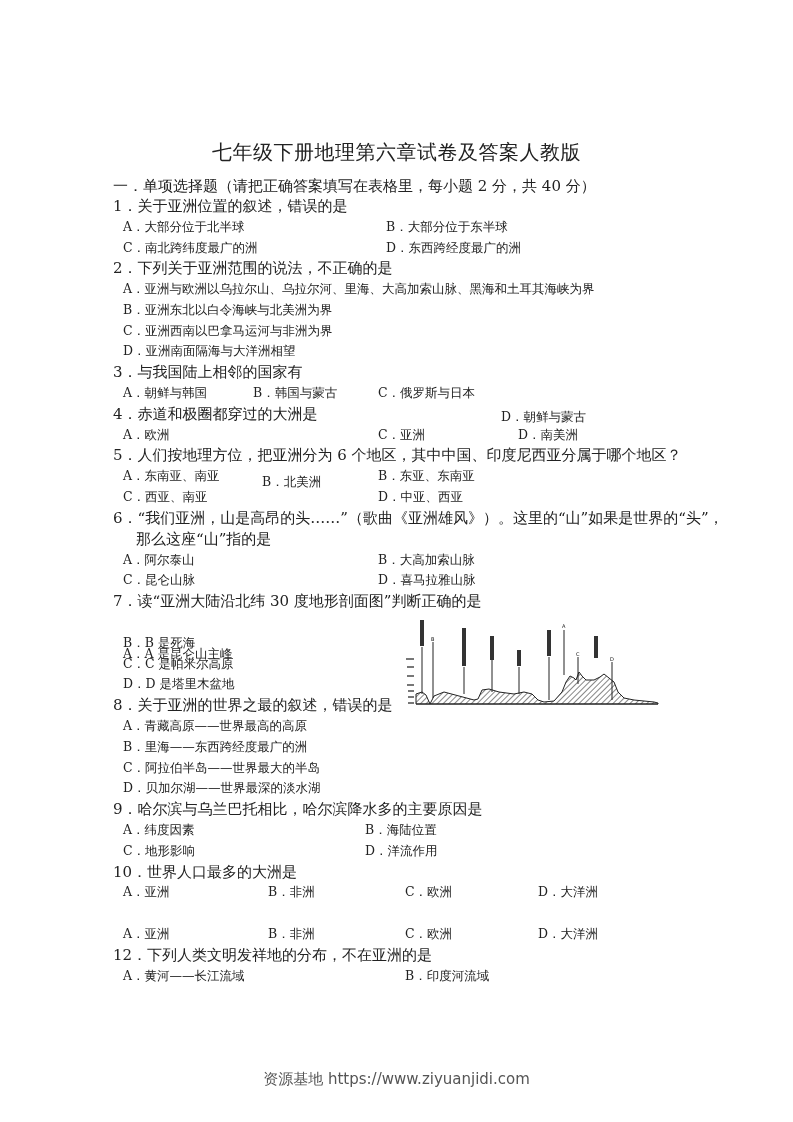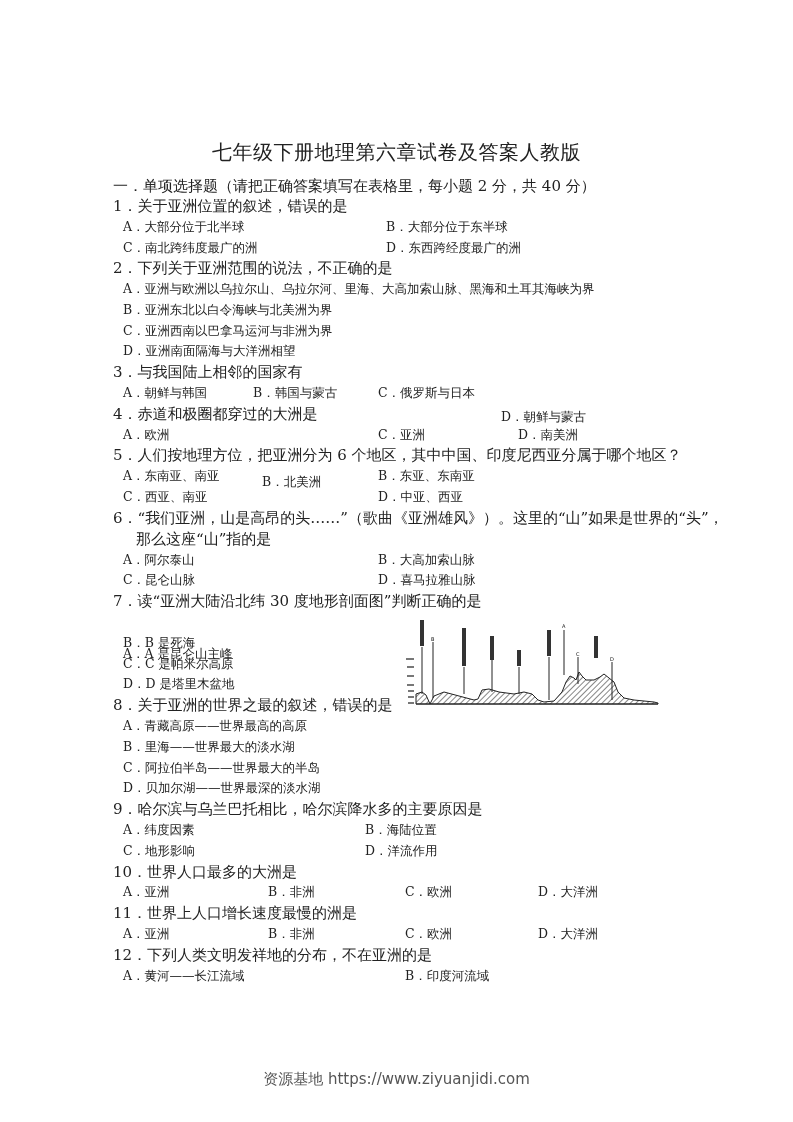--- a/index.html
+++ b/index.html
@@ -122,37 +122,36 @@
         <text x="27" y="29">B</text>
         <text x="158" y="16">A</text>
         <text x="172" y="44">C</text>
         <text x="206" y="49">D</text>
       </g>
     </svg>
   </div>
 
   <div class="line" style="left:113px; top:696px;">8．关于亚洲的世界之最的叙述，错误的是</div>
   <div class="opt" style="left:123px; top:717px;">A．青藏高原——世界最高的高原</div>
-  <div class="opt" style="left:123px; top:738px;">B．里海——世界最大的淡水湖</div>
+  <div class="opt" style="left:123px; top:738px;">B．里海——东西跨经度最广的洲</div>
   <div class="opt" style="left:123px; top:759px;">C．阿拉伯半岛——世界最大的半岛</div>
   <div class="opt" style="left:123px; top:779px;">D．贝加尔湖——世界最深的淡水湖</div>
 
   <div class="line" style="left:113px; top:800px;">9．哈尔滨与乌兰巴托相比，哈尔滨降水多的主要原因是</div>
   <div class="opt" style="left:123px; top:821px;">A．纬度因素</div>
   <div class="opt" style="left:365px; top:821px;">B．海陆位置</div>
   <div class="opt" style="left:123px; top:842px;">C．地形影响</div>
   <div class="opt" style="left:365px; top:842px;">D．洋流作用</div>
 
   <div class="line" style="left:113px; top:863px;">10．世界人口最多的大洲是</div>
   <div class="opt" style="left:123px; top:883px;">A．亚洲</div>
   <div class="opt" style="left:268px; top:883px;">B．非洲</div>
   <div class="opt" style="left:405px; top:883px;">C．欧洲</div>
   <div class="opt" style="left:538px; top:883px;">D．大洋洲</div>
 
-  <div class="line" style="left:113px; top:904px;">11．世界上人口增长速度最慢的洲是</div>
   <div class="opt" style="left:123px; top:925px;">A．亚洲</div>
   <div class="opt" style="left:268px; top:925px;">B．非洲</div>
   <div class="opt" style="left:405px; top:925px;">C．欧洲</div>
   <div class="opt" style="left:538px; top:925px;">D．大洋洲</div>
 
   <div class="line" style="left:113px; top:946px;">12．下列人类文明发祥地的分布，不在亚洲的是</div>
   <div class="opt" style="left:123px; top:967px;">A．黄河——长江流域</div>
   <div class="opt" style="left:405px; top:967px;">B．印度河流域</div>
 
   <div class="footer">资源基地 https://www.ziyuanjidi.com</div>

